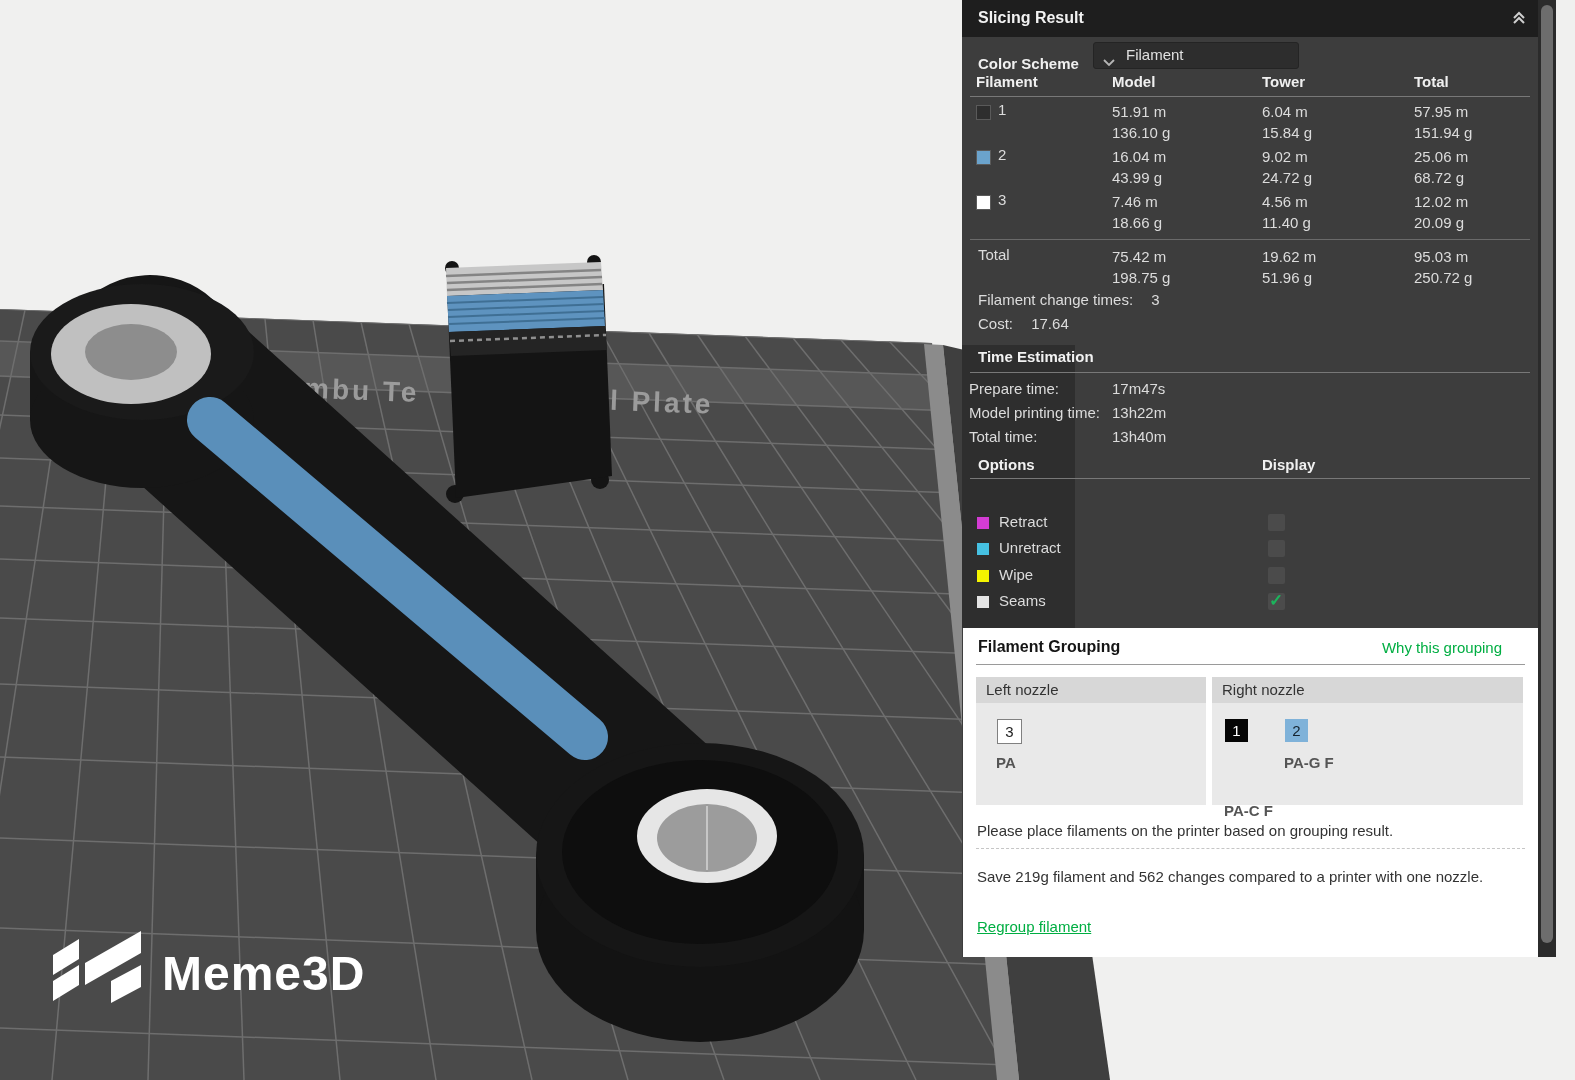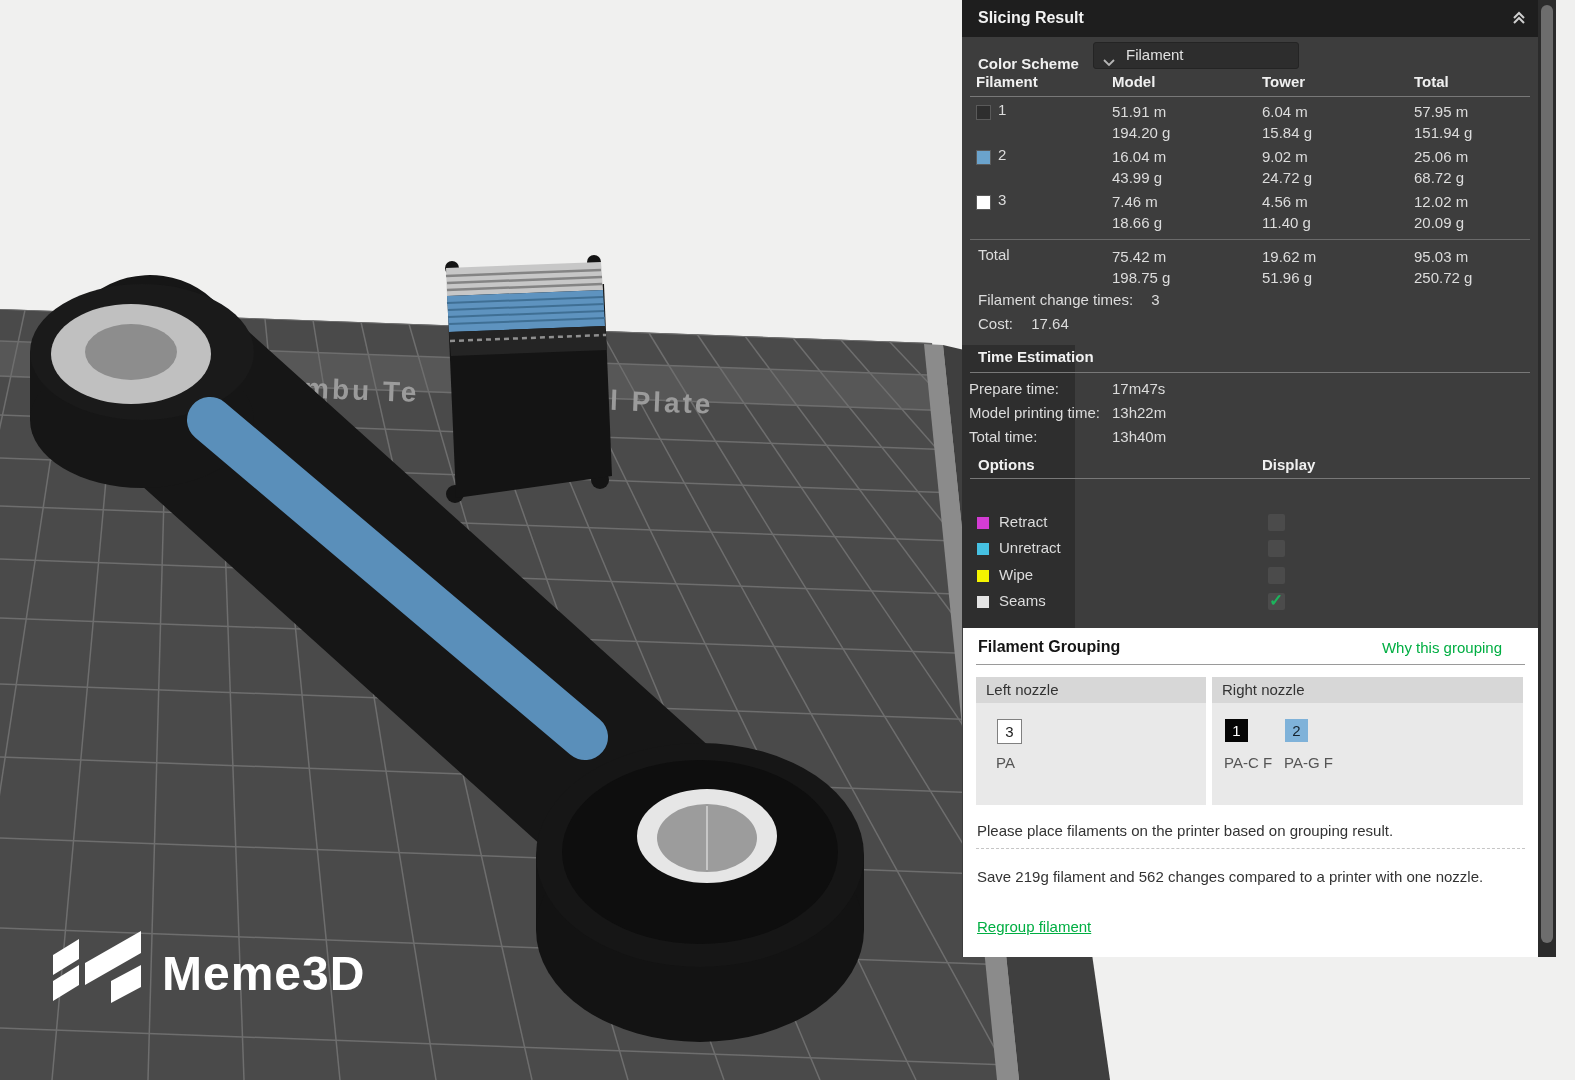--- a/index.html
+++ b/index.html
@@ -54,22 +54,22 @@
   .card-hr{position:absolute;left:13px;top:36px;width:549px;border-top:1px solid #9a9a9a;}
   .nozzle-box{position:absolute;top:49px;height:128px;background:#e9e9e9;}
   .nozzle-box .nb-head{position:absolute;left:0;top:0;right:0;height:26px;background:#d7d7d7;color:#333;}
   .nozzle-box .nb-head span{position:absolute;left:10px;top:4px;}
   .nb-left{left:13px;width:230px;}
   .nb-right{left:249px;width:311px;}
   .chip{position:absolute;top:42px;width:23px;height:23px;text-align:center;line-height:23px;font-size:15px;cursor:grab;}
   .chip-3{left:21px;background:#fff;border:1px solid #808080;color:#222;}
   .chip-1{left:13px;background:#050505;color:#fff;}
   .chip-2{left:73px;background:#7fb2d9;color:#15232e;}
-  .chip-label{position:absolute;top:76px;width:58px;color:#555;line-height:19px;}
-  .cl-3{left:20px;} .cl-1{left:12px;} .cl-2{left:72px;}
+  .chip-label{position:absolute;top:76px;width:58px;color:#555;line-height:19px;font-weight:bold;}
+  .cl-3{left:20px;} .cl-1{left:12px;margin-top:48px;} .cl-2{left:72px;}
   .card-note{position:absolute;left:14px;top:194px;width:540px;color:#333;}
   .card-dash{position:absolute;left:13px;top:220px;width:549px;border-top:1px dashed #c6c6c6;}
   .card-save{position:absolute;left:14px;top:238px;width:510px;color:#333;line-height:21px;}
   .card-regroup{position:absolute;left:14px;top:290px;color:#00ae42;text-decoration:underline;cursor:pointer;}
 
   
   .scroll-track{position:absolute;left:576px;top:0;width:18px;height:957px;background:#2b2b2b;}
   .scroll-thumb{position:absolute;left:3px;top:5px;width:12px;height:938px;background:#6d6d6d;border-radius:6px;}
 
   .m-line{display:block;} .g-line{display:block;}
@@ -215,21 +215,21 @@
   <span class="th" style="left:150px;top:73px;">Model</span>
   <span class="th" style="left:300px;top:73px;">Tower</span>
   <span class="th" style="left:452px;top:73px;">Total</span>
   <div class="hr" style="top:96px;"></div>
 
   <div class="f-row" style="top:101px;">
     <span class="swatch" style="background:#2e2e2e;"></span>
     <span class="f-id">1</span>
     <div class="cell c2">
         <span class="m-line">51.91 m</span>
-        <span class="g-line">194.20 g</span>
+        <span class="g-line">136.10 g</span>
       </div>
     <div class="cell c3">
         <span class="m-line">6.04 m</span>
         <span class="g-line">15.84 g</span>
       </div>
     <div class="cell c4">
         <span class="m-line">57.95 m</span>
         <span class="g-line">151.94 g</span>
       </div>
   </div>

